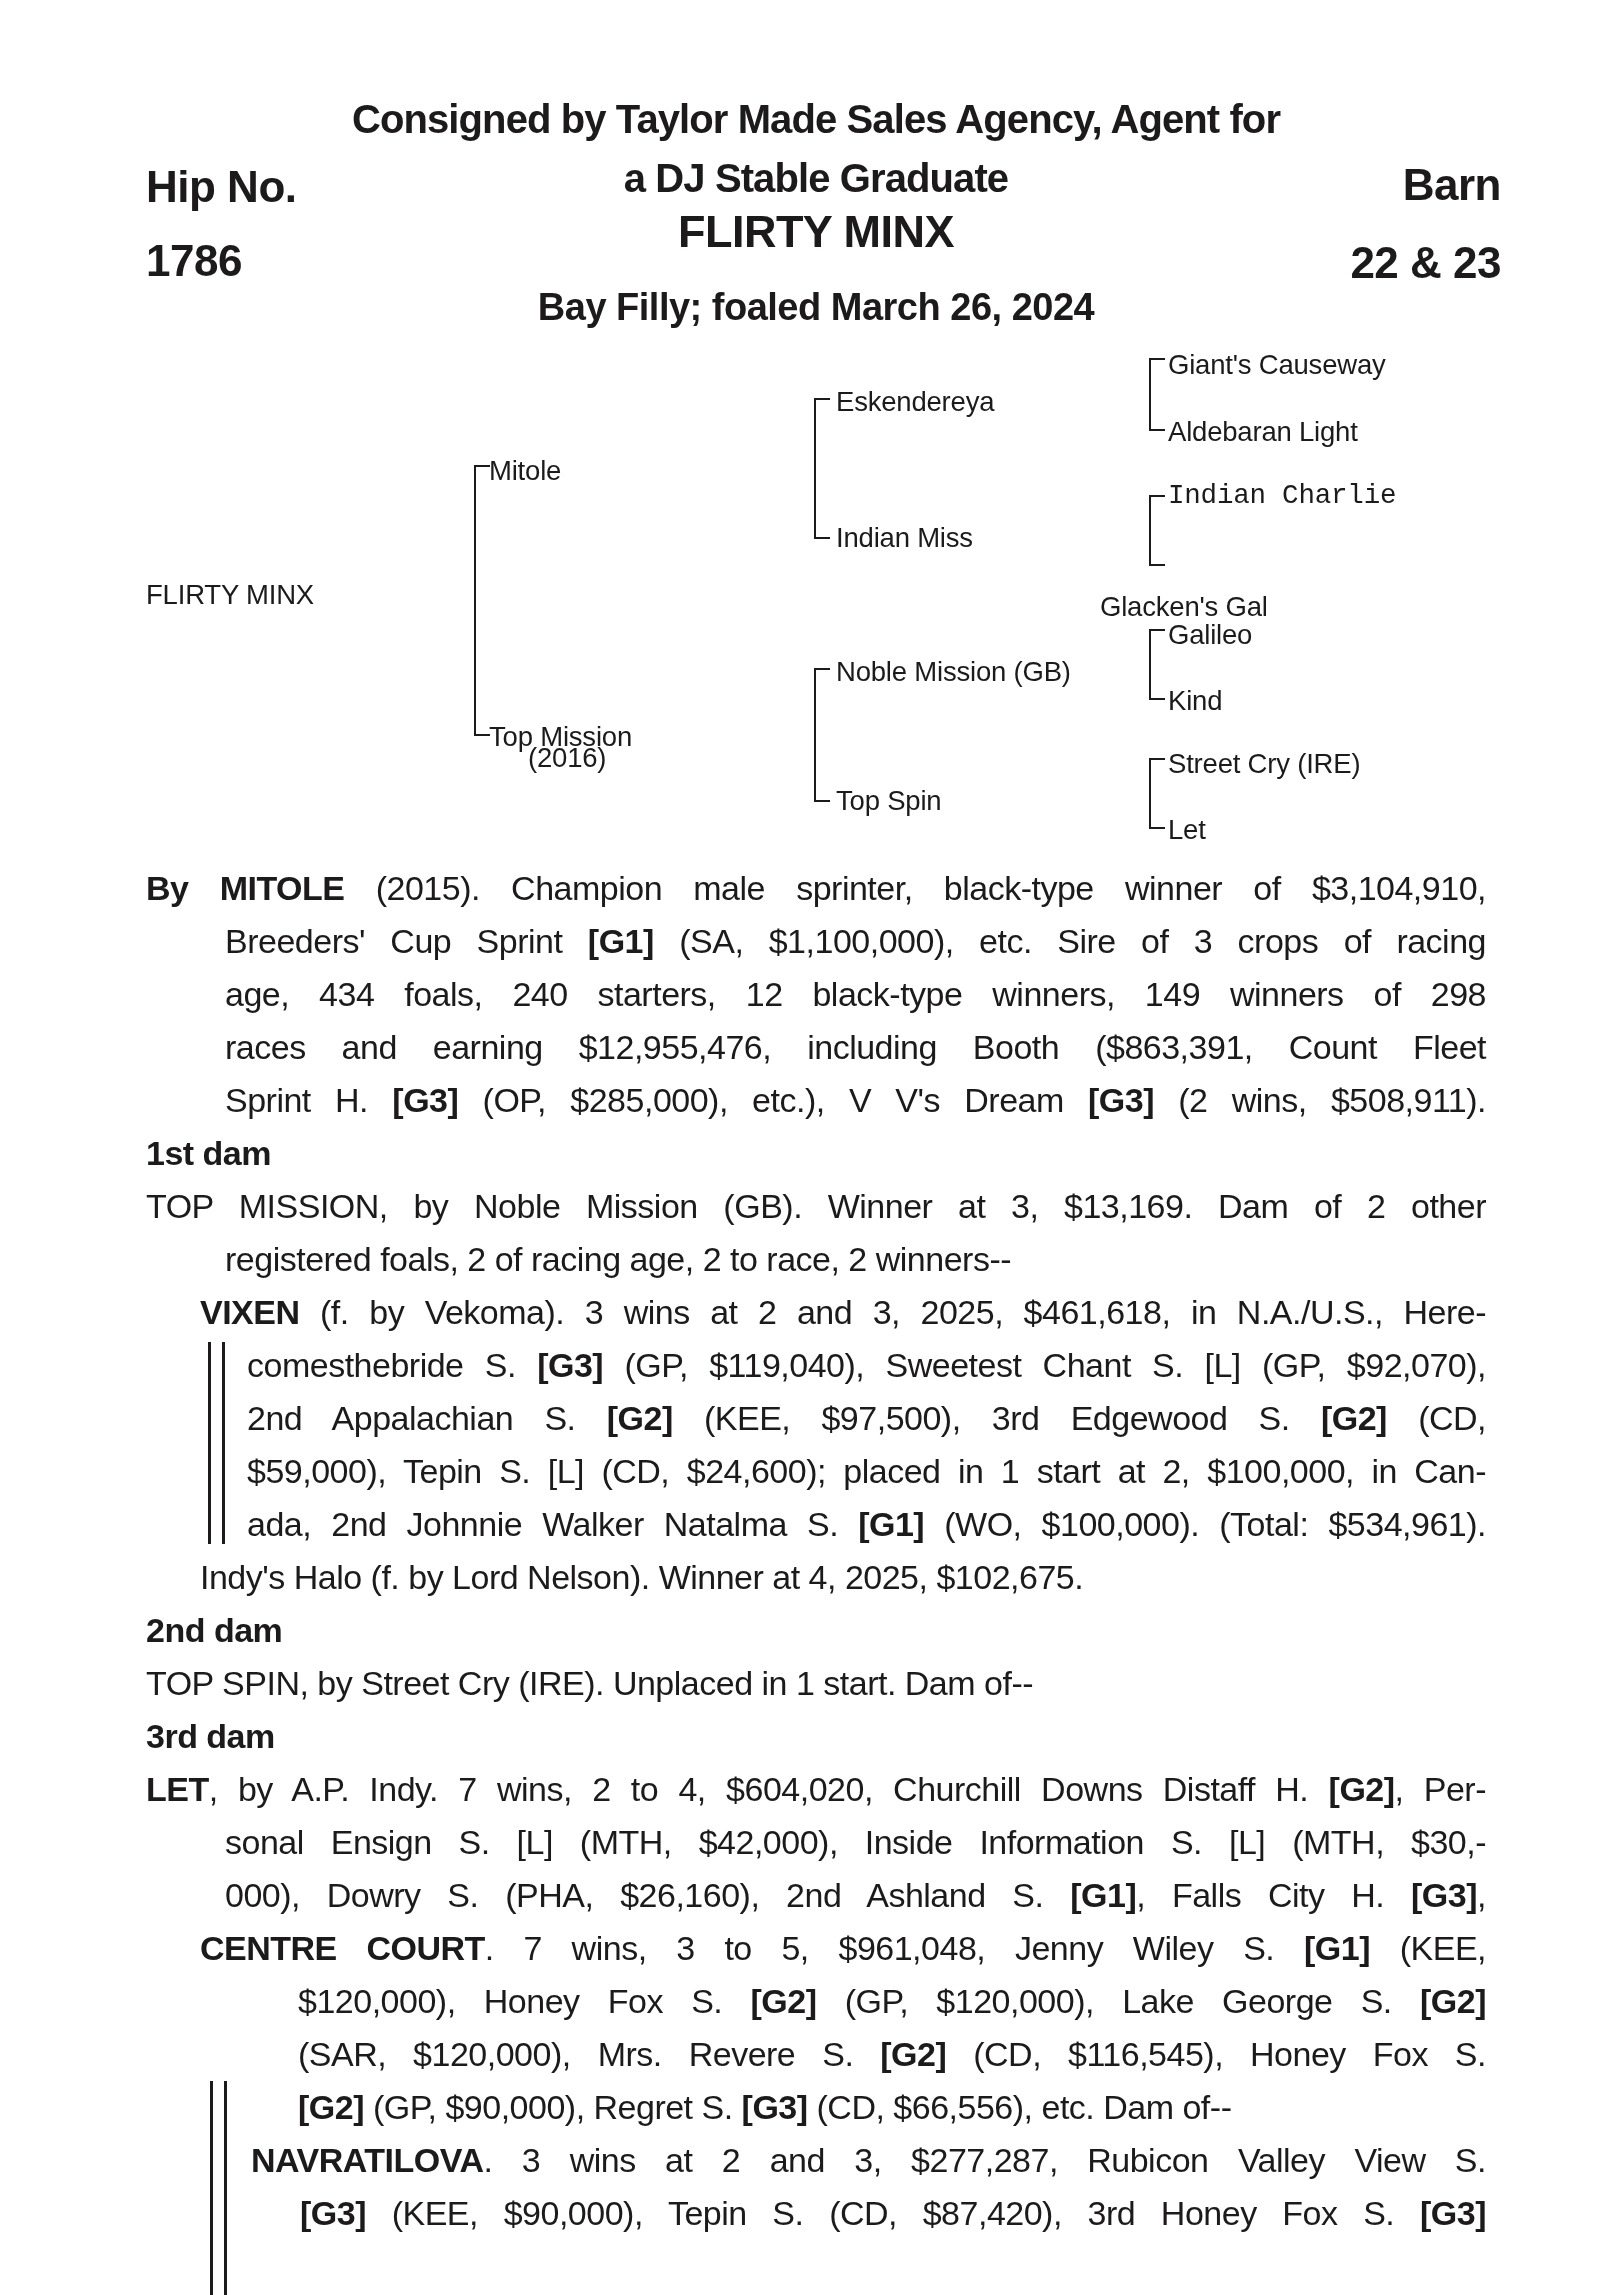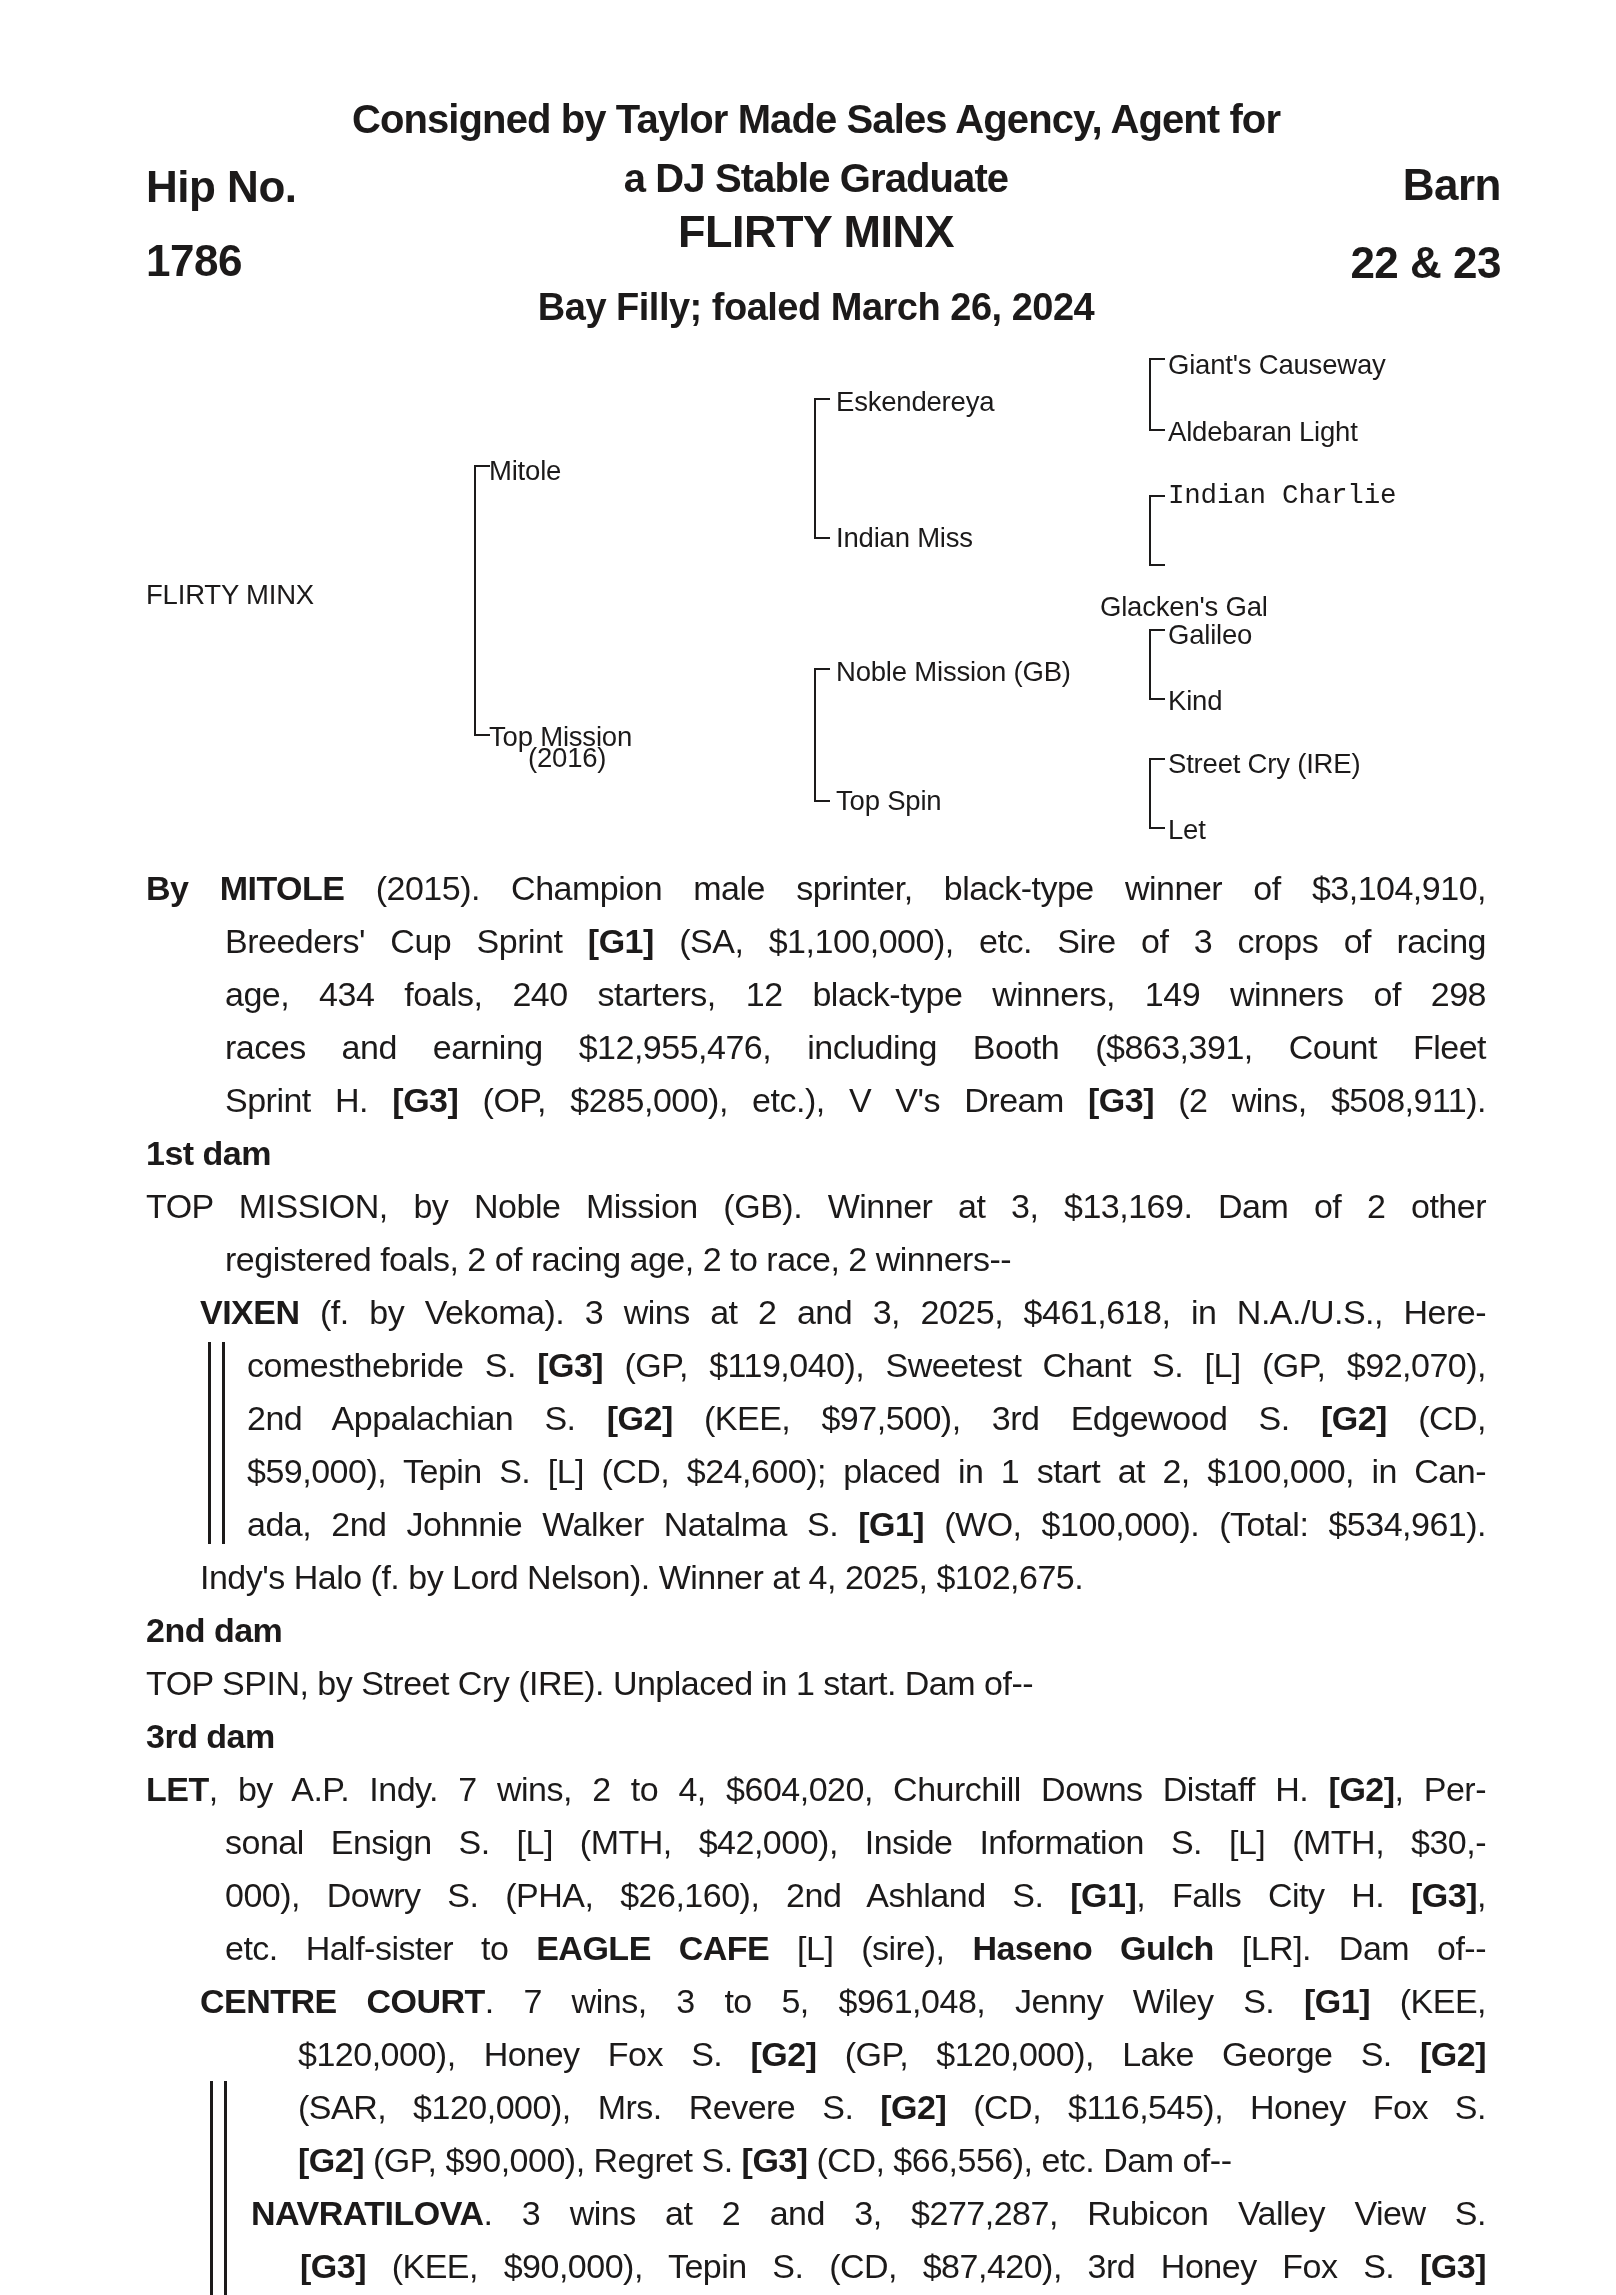--- a/index.html
+++ b/index.html
@@ -110,21 +110,20 @@
     <div class="ln i1c j"><span>2nd Appalachian S. </span><b>[G2]</b><span> (KEE, $97,500), 3rd Edgewood S. </span><b>[G2]</b><span> (CD,</span></div>
     <div class="ln i1c j"><span>$59,000), Tepin S. [L] (CD, $24,600); placed in 1 start at 2, $100,000, in Can-</span></div>
     <div class="ln i1c j"><span>ada, 2nd Johnnie Walker Natalma S. </span><b>[G1]</b><span> (WO, $100,000). (Total: $534,961).</span></div>
     <div class="ln i1"><span>Indy's Halo (f. by Lord Nelson). Winner at 4, 2025, $102,675.</span></div>
     <div class="ln i0"><b>2nd dam</b></div>
     <div class="ln i0"><span>TOP SPIN, by Street Cry (IRE). Unplaced in 1 start. Dam of--</span></div>
     <div class="ln i0"><b>3rd dam</b></div>
     <div class="ln i0 j"><b>LET</b><span>, by A.P. Indy. 7 wins, 2 to 4, $604,020, Churchill Downs Distaff H. </span><b>[G2]</b><span>, Per-</span></div>
     <div class="ln ip j"><span>sonal Ensign S. [L] (MTH, $42,000), Inside Information S. [L] (MTH, $30,-</span></div>
     <div class="ln ip j"><span>000), Dowry S. (PHA, $26,160), 2nd Ashland S. </span><b>[G1]</b><span>, Falls City H. </span><b>[G3]</b><span>,</span></div>
-    <div class="ln ip j"><span>etc. Half-sister to </span><b>EAGLE CAFE</b><span> [L] (sire), </span><b>Haseno Gulch</b><span> [LR]. Dam of--</span></div>
     <div class="ln i1 j"><b>CENTRE COURT</b><span>. 7 wins, 3 to 5, $961,048, Jenny Wiley S. </span><b>[G1]</b><span> (KEE,</span></div>
     <div class="ln i1cd j"><span>$120,000), Honey Fox S. </span><b>[G2]</b><span> (GP, $120,000), Lake George S. </span><b>[G2]</b></div>
     <div class="ln i1cd j"><span>(SAR, $120,000), Mrs. Revere S. </span><b>[G2]</b><span> (CD, $116,545), Honey Fox S.</span></div>
     <div class="ln i1cd"><b>[G2]</b><span> (GP, $90,000), Regret S. </span><b>[G3]</b><span> (CD, $66,556), etc. Dam of--</span></div>
     <div class="ln i2 j"><b>NAVRATILOVA</b><span>. 3 wins at 2 and 3, $277,287, Rubicon Valley View S.</span></div>
     <div class="ln i2c j"><b>[G3]</b><span> (KEE, $90,000), Tepin S. (CD, $87,420), 3rd Honey Fox S. </span><b>[G3]</b></div>
 
     <div class="rule" style="left:62px;top:480px;height:202px;"></div>
     <div class="rule" style="left:76px;top:480px;height:202px;"></div>
     <div class="rule" style="left:64px;top:1219px;height:308px;"></div>

